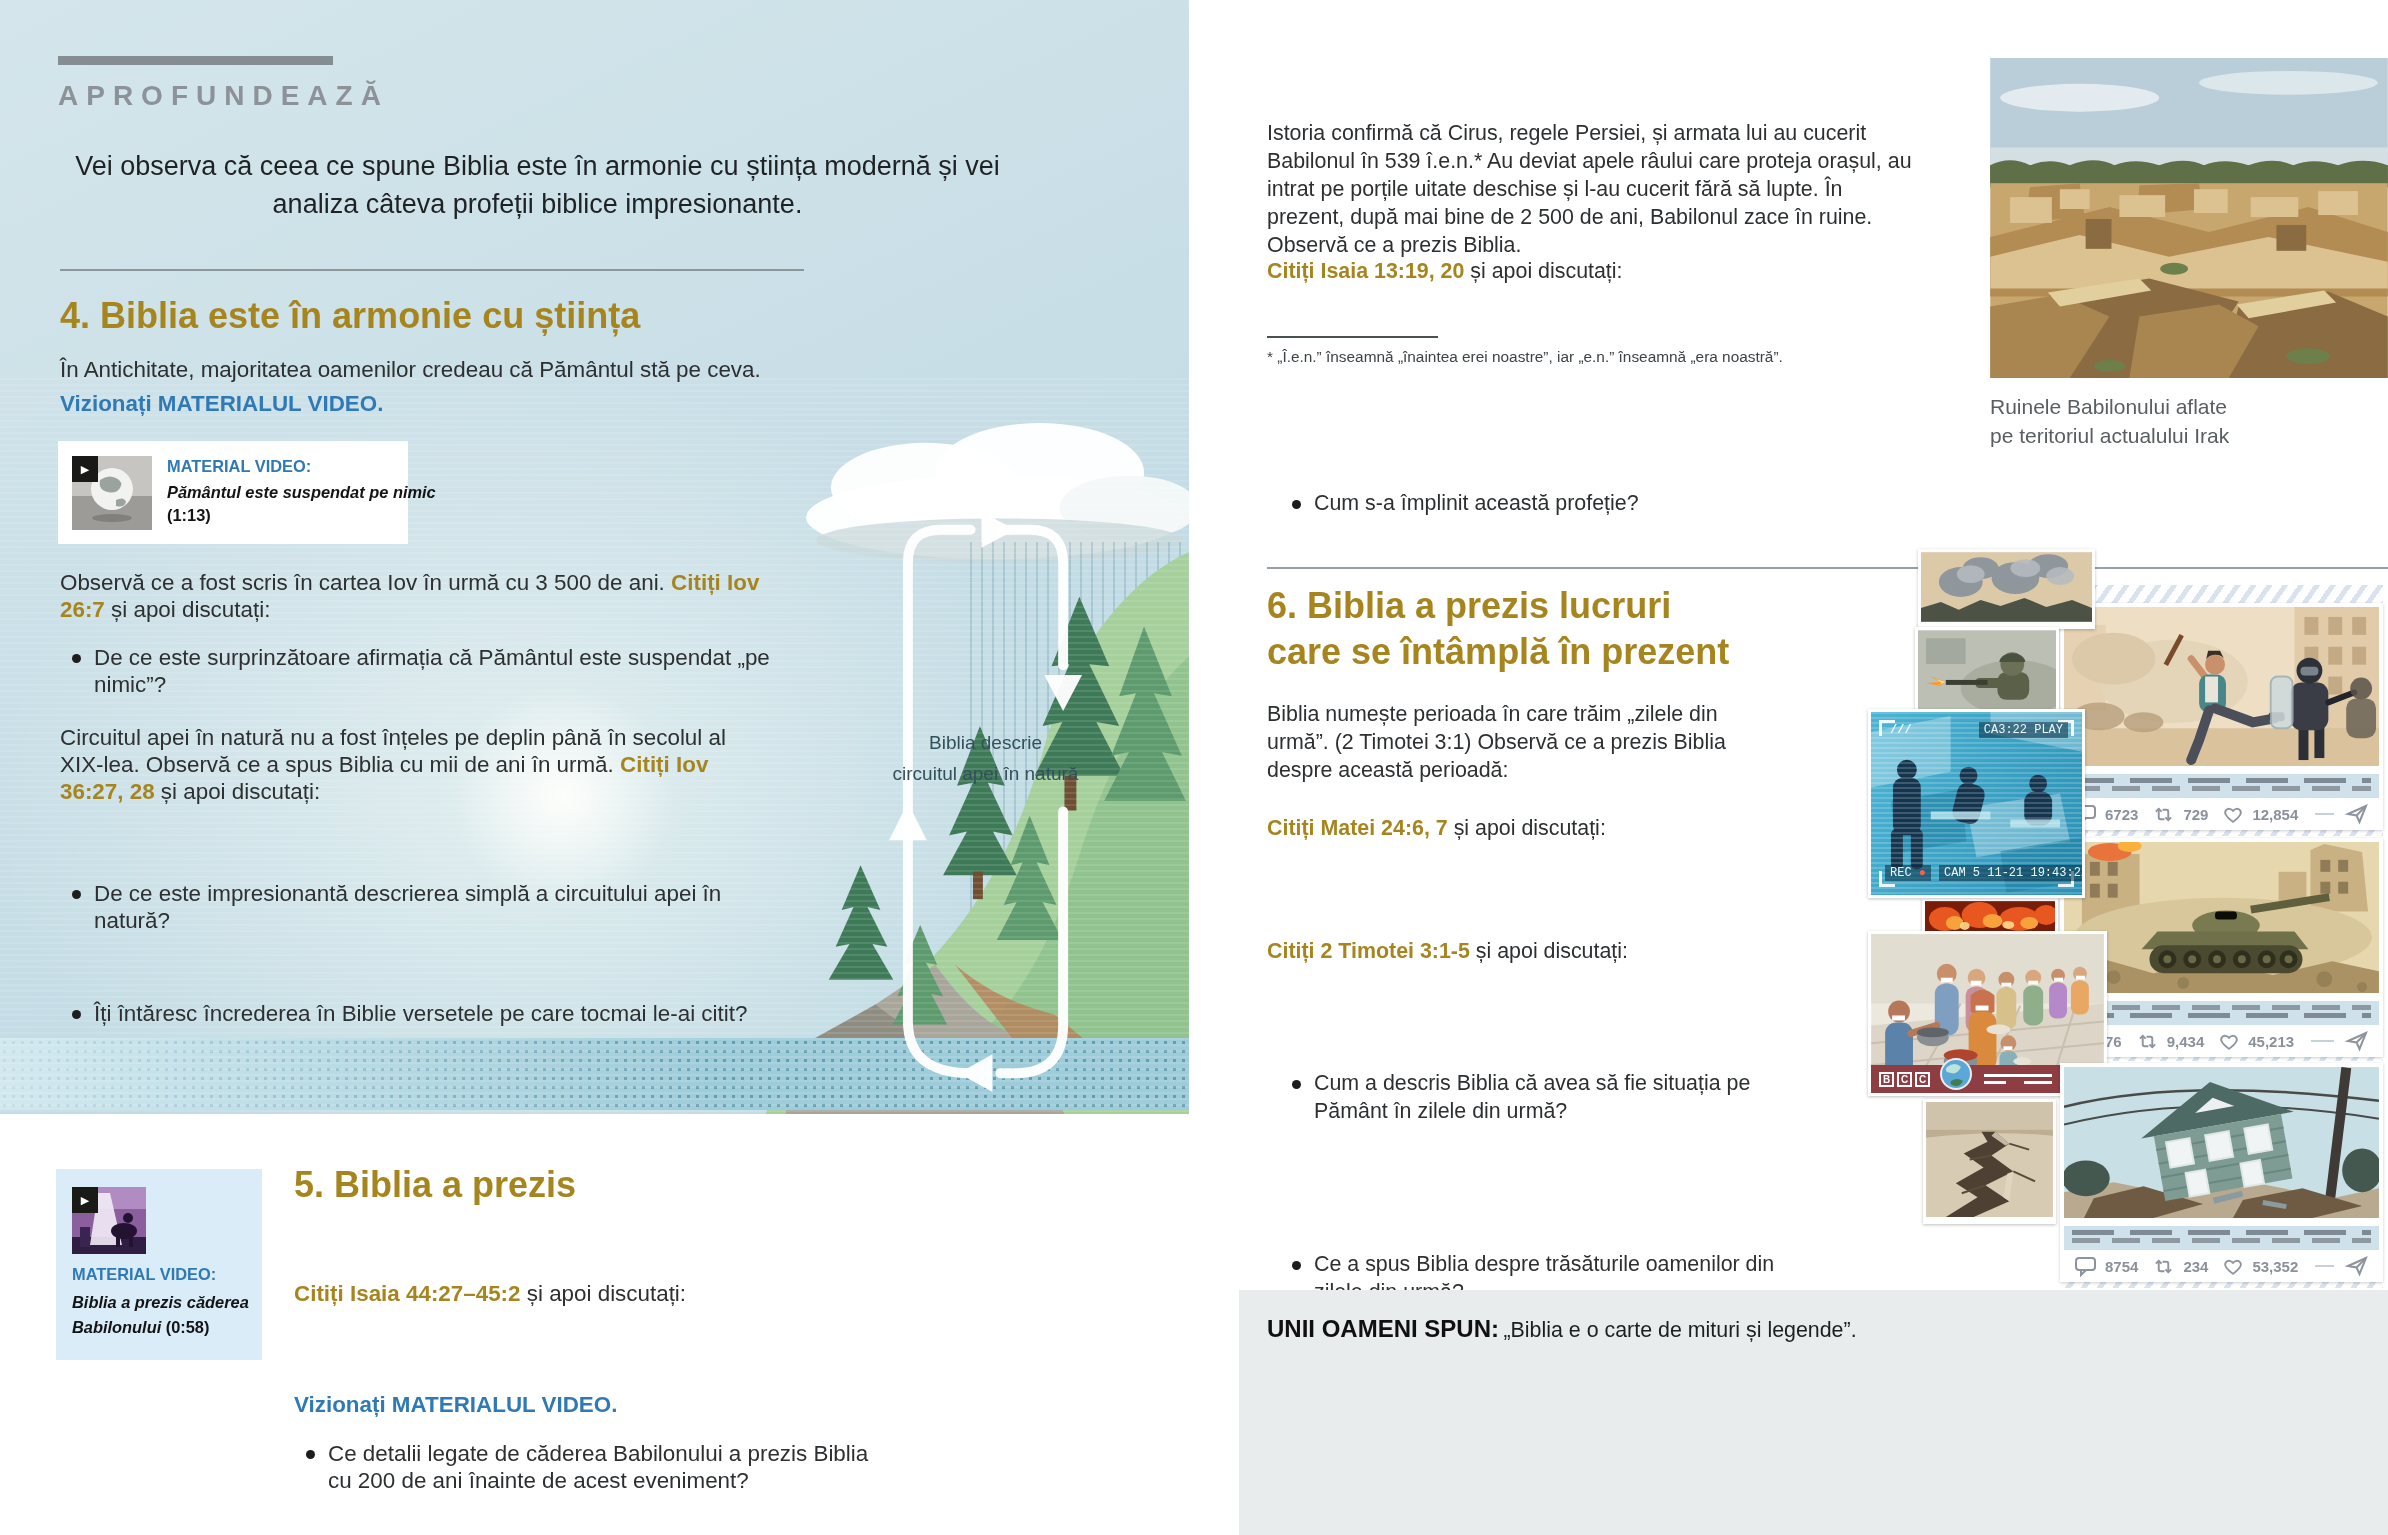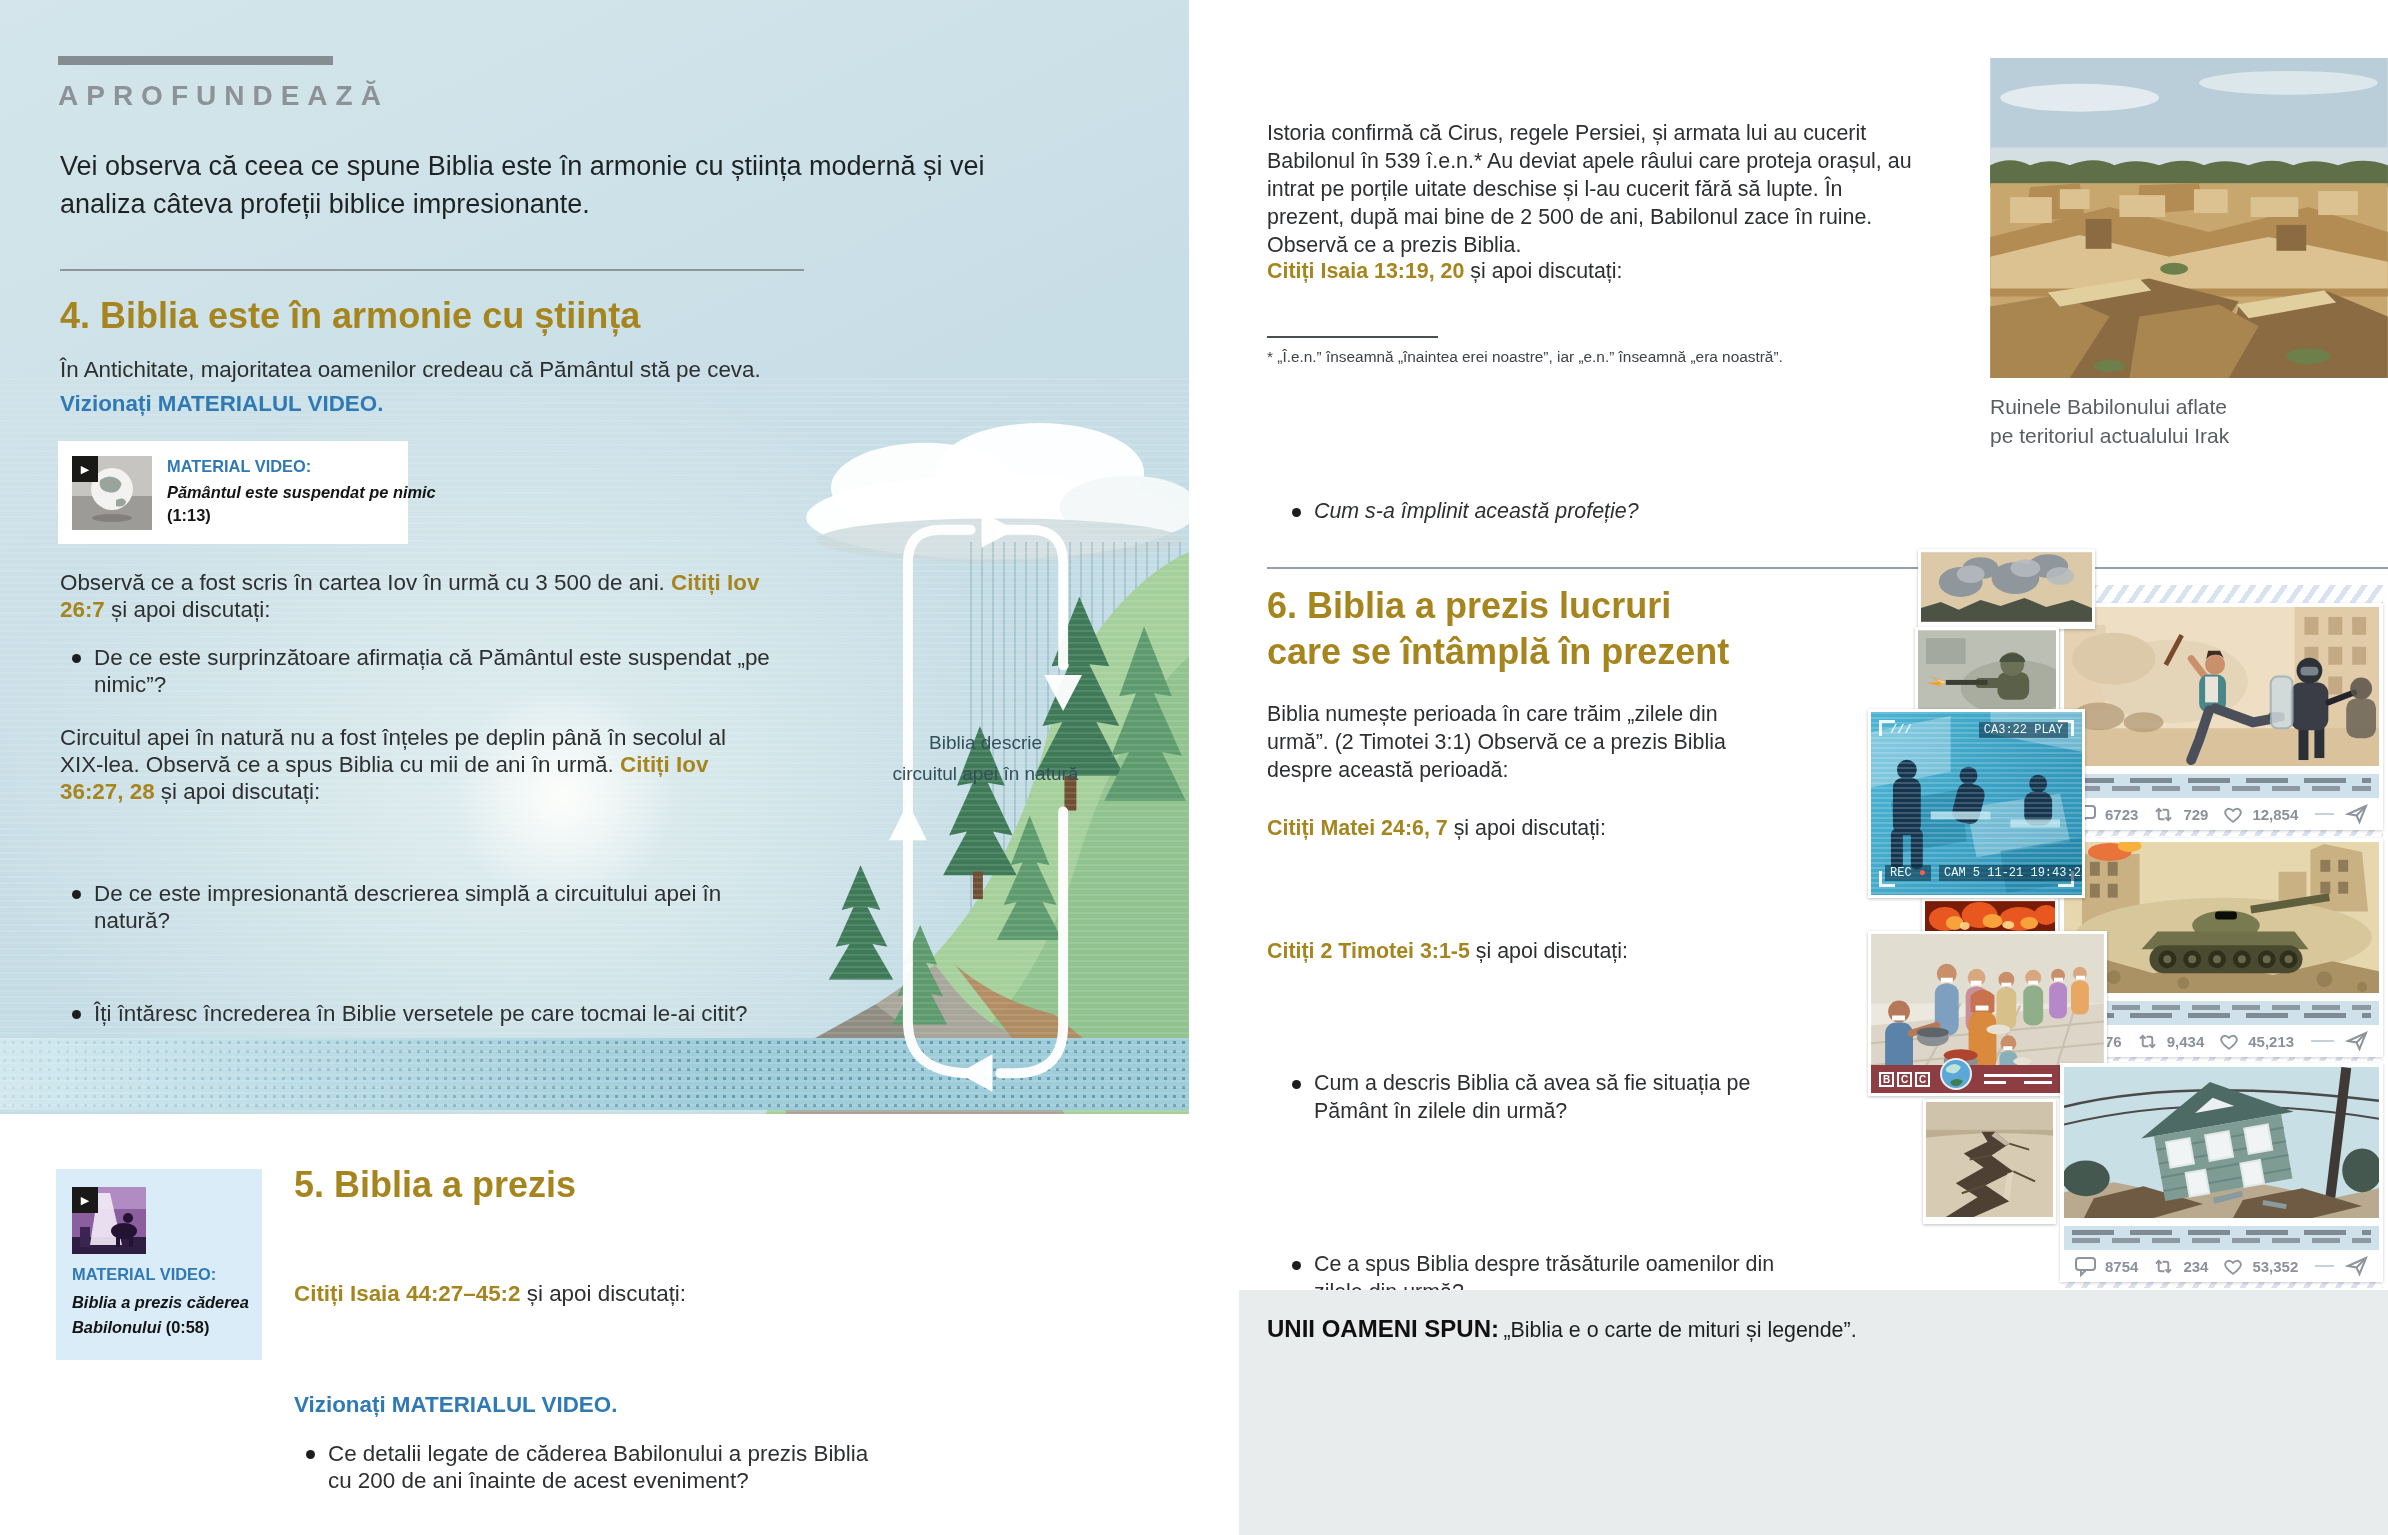--- a/index.html
+++ b/index.html
@@ -29,21 +29,21 @@
   .water{left:0;top:1038px;width:1189px;height:72px;background-color:#9fccd9;
     background-image:radial-gradient(circle, #639fb2 1.6px, rgba(0,0,0,0) 2px);background-size:9px 9px;}
   .water-fade{left:0;top:1038px;width:1189px;height:72px;
     background:linear-gradient(to right, rgba(227,242,246,.75), rgba(227,242,246,0) 60%);}
   .wc-label{left:851px;top:727px;width:269px;text-align:center;color:#33505a;
     font-size:19px;line-height:31px;font-weight:500;}
 
   
   .kicker-bar{left:58px;top:56px;width:275px;height:9px;background:#868d92;}
   .kicker{left:58px;top:80px;font-size:28px;font-weight:700;letter-spacing:8px;color:var(--kicker);}
-  .intro{left:60px;top:147px;width:955px;font-size:27px;line-height:38px;color:#1f2224;}
+  .intro{left:60px;top:147px;width:955px;font-size:27px;line-height:38px;color:#1f2224;text-align:center;}
   .rule{border-top:2px solid #8d969b;height:0;}
   .h-gold{font-size:36px;line-height:46px;font-weight:700;color:var(--gold);}
   .body-l{font-size:22.4px;line-height:27px;}
   .body-r{font-size:21.4px;line-height:28px;}
   .goldlink{color:var(--gold);font-weight:700;}
   .bluelink{color:var(--blue);font-weight:700;}
   .bullet{position:relative;padding-left:34px;}
   .bullet::before{content:"";position:absolute;left:12px;top:10px;width:9px;height:9px;border-radius:50%;background:#1d1d1d;}
   .bullet-r::before{top:11px;}
 
@@ -220,21 +220,21 @@
   <div class="abs body-l" style="left:294px;top:1264px;width:557px;margin-top:16px;">
     <span class="goldlink">Citiți Isaia 44:27–45:2</span><span> și apoi discutați:</span>
   </div>
   <div class="abs body-l bullet" style="left:294px;top:1305px;width:577px;">Ce detalii legate de căderea Babilonului a prezis Biblia cu 200 de ani înainte de acest eveniment?</div>
   <div class="abs bluelink body-l" style="left:294px;top:1391px;">Vizionați MATERIALUL VIDEO.</div>
 
   <div class="abs body-r" style="left:1267px;top:119px;width:652px;">Istoria confirmă că Cirus, regele Persiei, și armata lui au cucerit Babilonul în 539 î.e.n.* Au deviat apele râului care proteja orașul, au intrat pe porțile uitate deschise și l-au cucerit fără să lupte. În prezent, după mai bine de 2 500 de ani, Babilonul zace în ruine. Observă ce a prezis Biblia.</div>
   <div class="abs body-r" style="left:1267px;top:257px;">
     <span class="goldlink">Citiți Isaia 13:19, 20</span><span> și apoi discutați:</span>
   </div>
-  <div class="abs body-r bullet bullet-r" style="left:1280px;top:308px;width:617px;font-style:italic;">Cum s-a împlinit această profeție?</div>
+  <div class="abs body-r bullet bullet-r" style="left:1280px;top:300px;width:617px;">Cum s-a împlinit această profeție?</div>
   <div class="abs" style="left:1267px;top:336px;width:171px;border-top:2px solid #4a4f52;"></div>
   <div class="abs fnote" style="left:1267px;top:348px;width:677px;">* „Î.e.n.” înseamnă „înaintea erei noastre”, iar „e.n.” înseamnă „era noastră”.</div>
 
   <div class="abs" style="left:1990px;top:58px;width:398px;height:320px;overflow:hidden;">
     <svg width="398" height="320" viewBox="0 0 400 322">
       <rect width="400" height="130" fill="#b9ced9"></rect>
       <rect y="90" width="400" height="40" fill="#d4dfe3"></rect>
       <ellipse cx="90" cy="40" rx="80" ry="14" fill="#ffffff" opacity="0.6"></ellipse>
       <ellipse cx="300" cy="25" rx="90" ry="12" fill="#ffffff" opacity="0.5"></ellipse>
       <rect y="108" width="400" height="22" fill="#6b7a4f"></rect>

